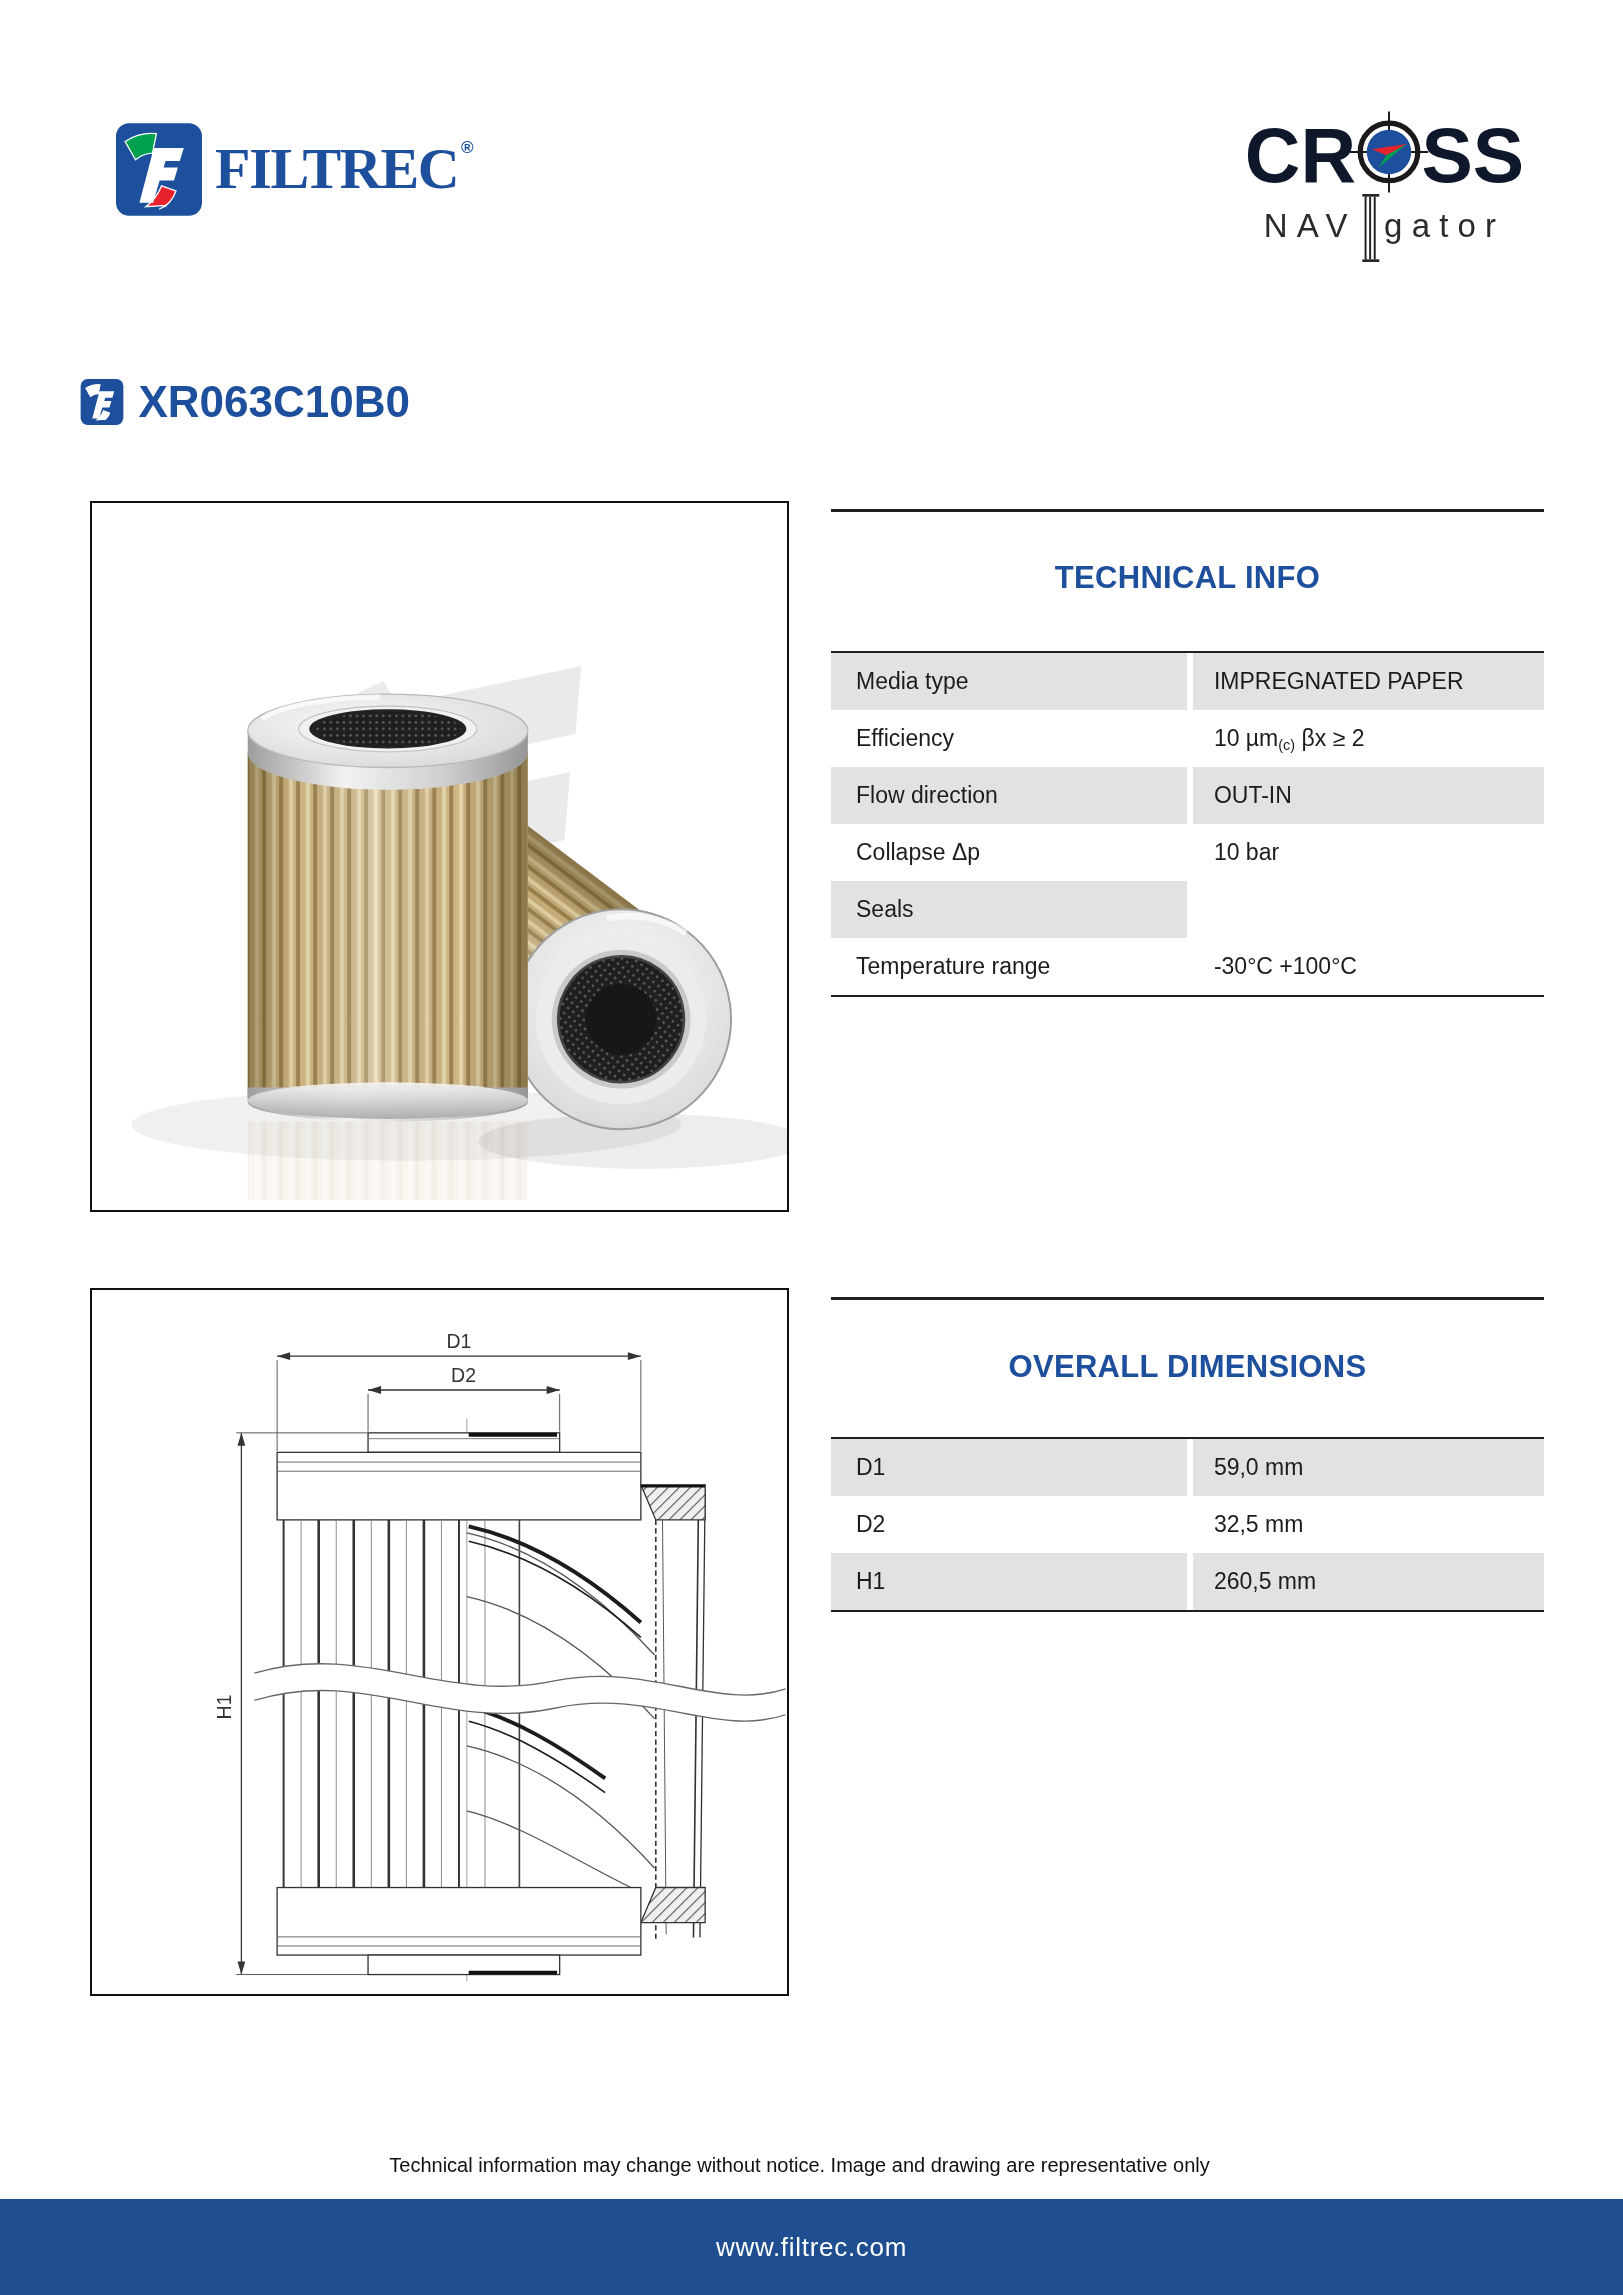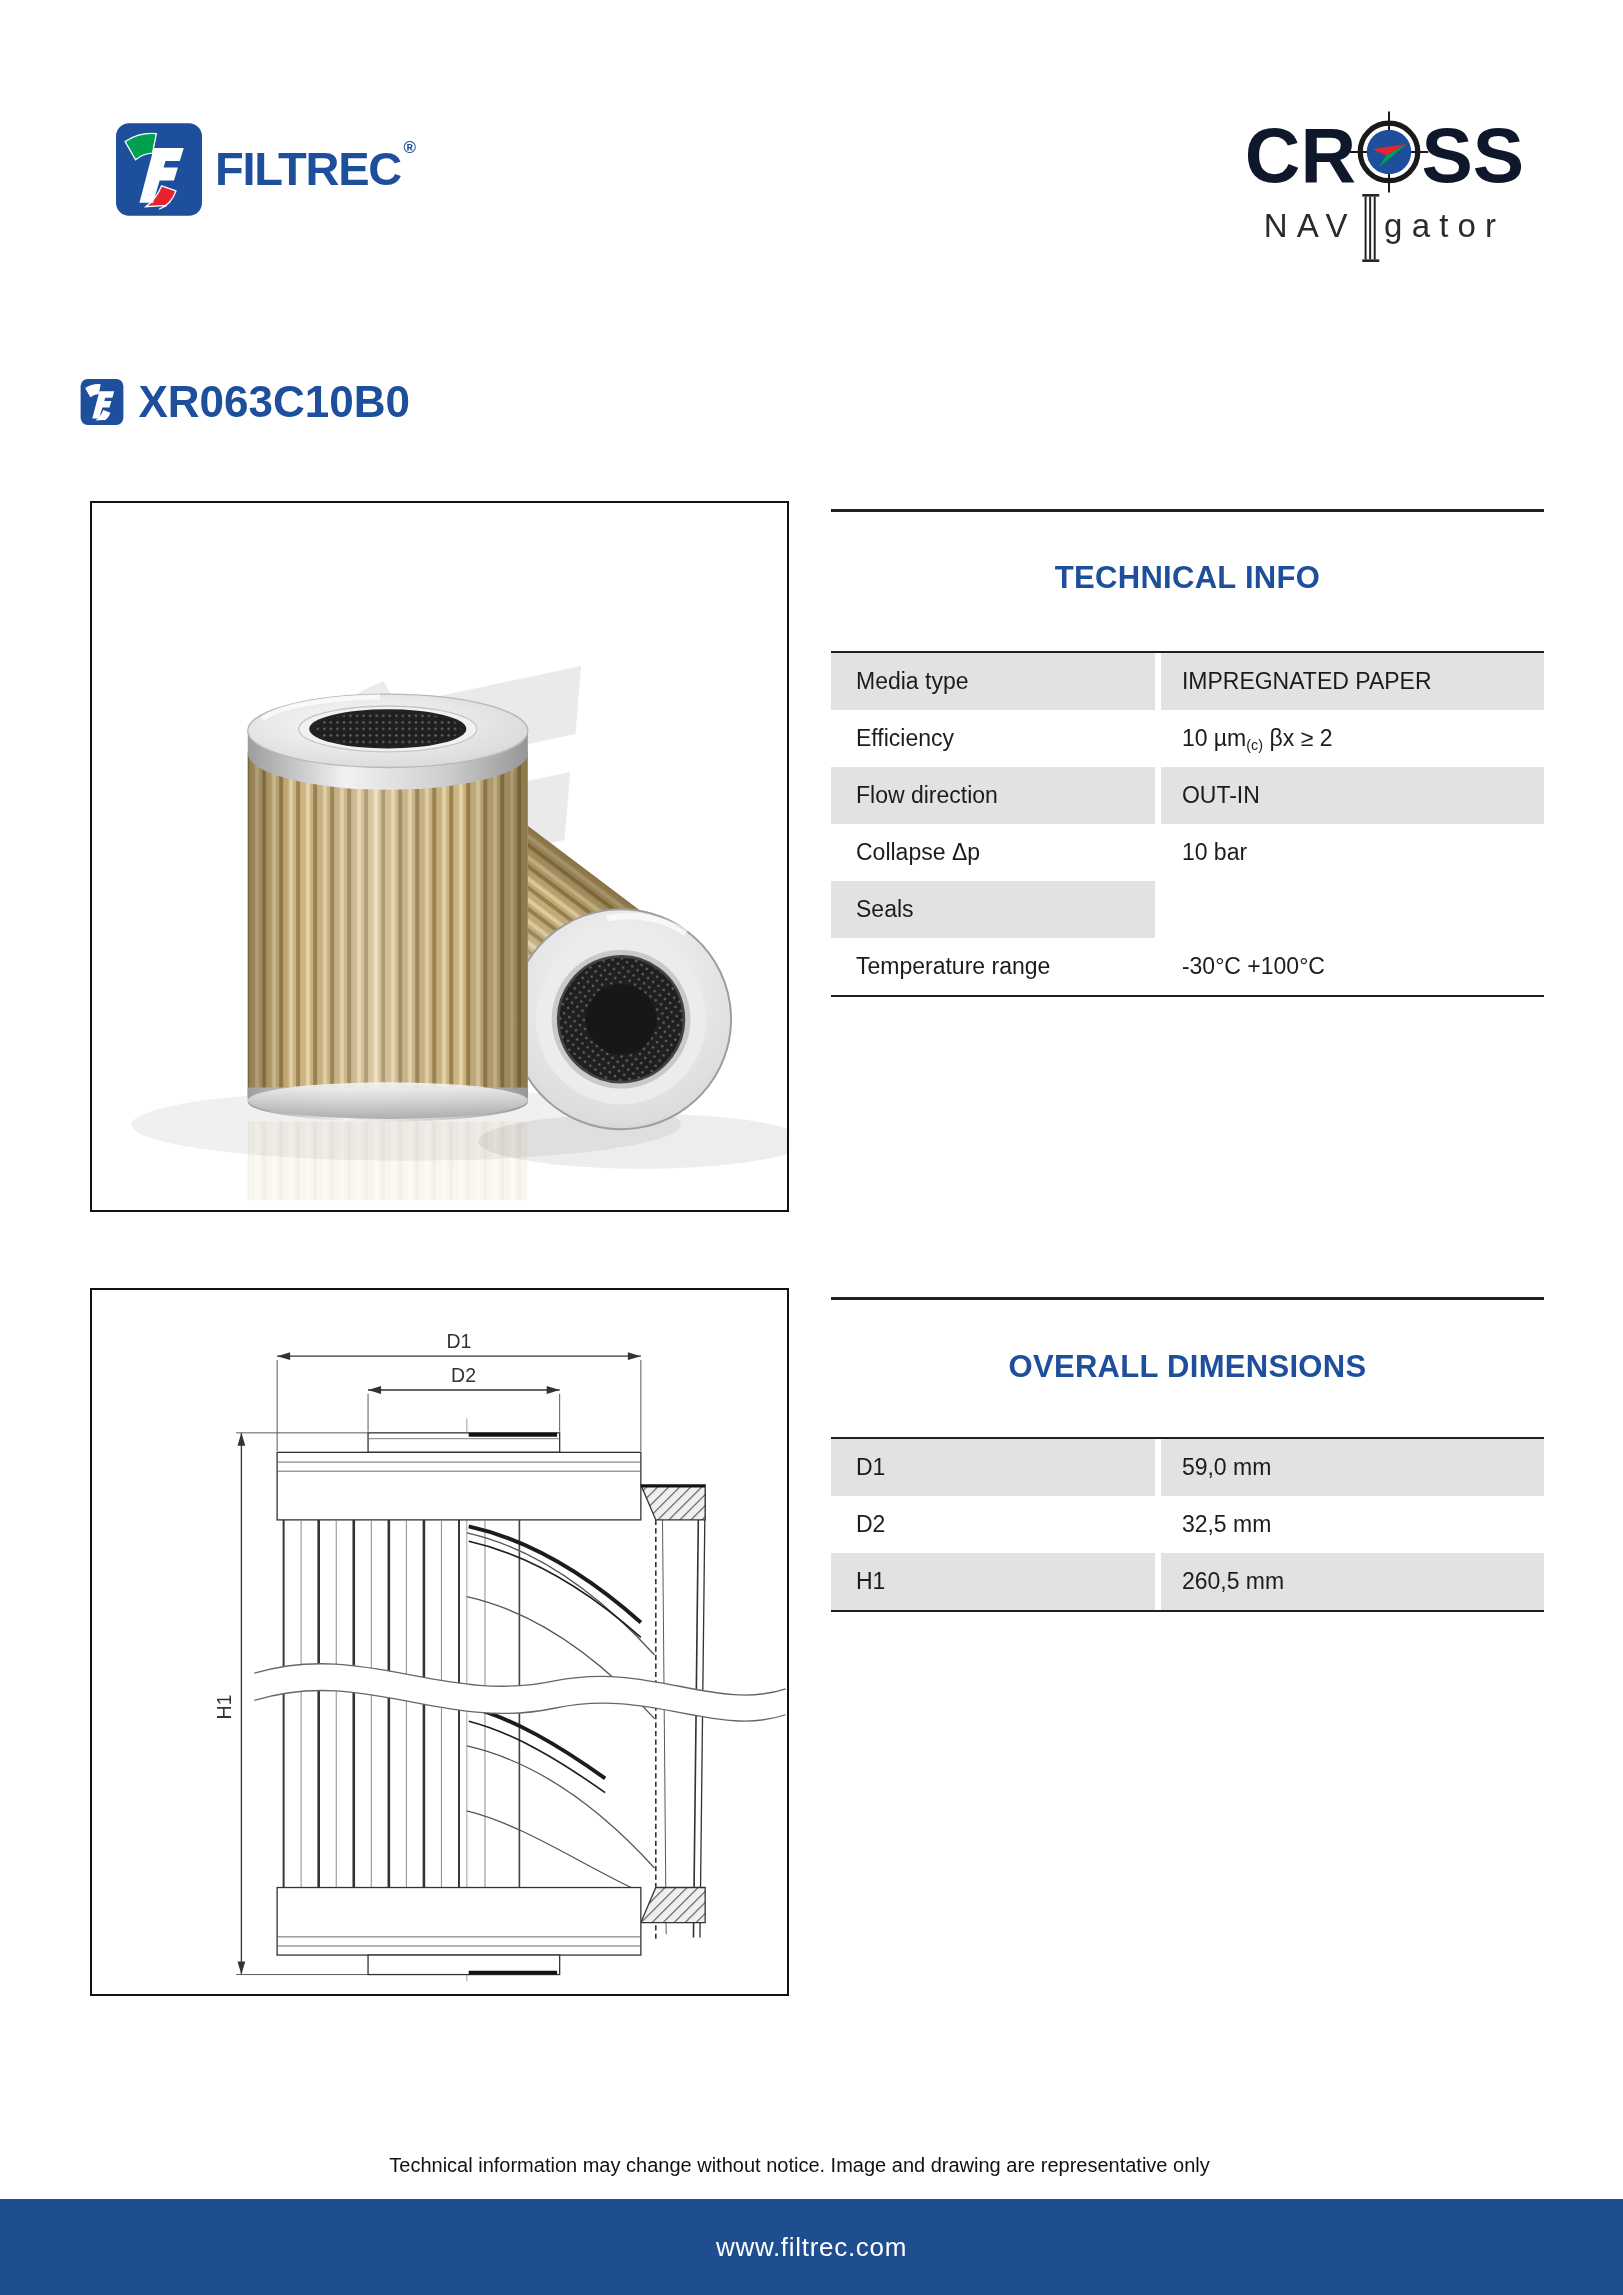--- a/index.html
+++ b/index.html
@@ -12,21 +12,21 @@
   }
   *{margin:0;padding:0;box-sizing:border-box;}
   html,body{background:#888;}
   body{font-family:"Liberation Sans",sans-serif;}
   .page{
     position:relative;width:1623px;height:2295px;background:#ffffff;overflow:hidden;
     margin:0 auto;
   }
   
   .filtrec-logo{position:absolute;left:116px;top:123px;display:flex;align-items:center;}
-  .filtrec-wordmark{font-size:47px;font-weight:900;color:var(--brand-blue);letter-spacing:-1.3px;margin-left:13px;position:relative;top:-1.3px;}
+  .filtrec-wordmark{font-size:58px;font-weight:900;color:var(--brand-blue);letter-spacing:-1.3px;margin-left:13px;position:relative;top:-1.3px;font-family:Liberation Serif, serif;}
   .filtrec-reg{font-size:17px;font-weight:700;color:var(--brand-blue);vertical-align:super;position:relative;top:-22px;left:2.6px;}
   .cross-logo{position:absolute;left:1260px;top:116px;width:249px;}
   .cross-line1{display:flex;align-items:center;justify-content:center;}
   .cross-word{font-size:77px;font-weight:900;color:#0f172a;letter-spacing:0px;line-height:1;}
   .compass-wrap{width:68px;height:79px;margin:0 -1.3px;position:relative;top:2.6px;overflow:visible;}
   .cross-line2{display:flex;align-items:center;justify-content:center;margin-top:-3.9px;}
   .nav-text,.gator-text{font-size:33px;font-weight:400;color:#2b2b2b;letter-spacing:9.2px;line-height:1;}
   .striped-i{margin:0 3.9px;position:relative;top:2.6px;}
   
   .product-header{position:absolute;left:80px;top:377px;display:flex;align-items:center;}
@@ -35,21 +35,21 @@
   .panel{position:absolute;left:90px;width:699px;border:2px solid #111;background:#fff;}
   .photo-panel{top:501px;height:711px;}
   .drawing-panel{top:1288px;height:708px;}
   
   .section-rule{position:absolute;left:831px;width:713px;height:2.6px;background:#1f1f1f;}
   .section-title{position:absolute;left:831px;width:713px;text-align:center;font-size:31px;font-weight:700;color:var(--brand-blue);letter-spacing:0.3px;}
   .dtable{position:absolute;left:831px;width:713px;border-top:2.6px solid #1f1f1f;border-bottom:2.6px solid #1f1f1f;}
   .drow{display:flex;height:57px;}
   .cell{display:flex;align-items:center;font-size:23px;color:var(--ink);background:#fff;}
   .drow.shade .cell{background:var(--table-row-gray);}
-  .cell.label{width:324px;padding-left:25px;}
+  .cell.label{width:356px;padding-left:25px;}
   .col-gap{width:5.9px;background:#fff;}
   .cell.value{flex:1;padding-left:21px;}
   sub.subc{font-size:14.4px;position:relative;top:6.5px;}
   .beta-end{margin-left:6.5px;}
   
   .footer-note{position:absolute;left:0;top:2154px;width:1599px;text-align:center;font-size:20px;color:#111;}
   .footer-bar{position:absolute;left:0;top:2199px;width:1623px;height:97px;background:var(--footer-bar-blue);display:flex;align-items:center;justify-content:center;}
   .website{font-size:26px;color:#ffffff;text-decoration:none;letter-spacing:0.7px;}
 </style>
 </head>

